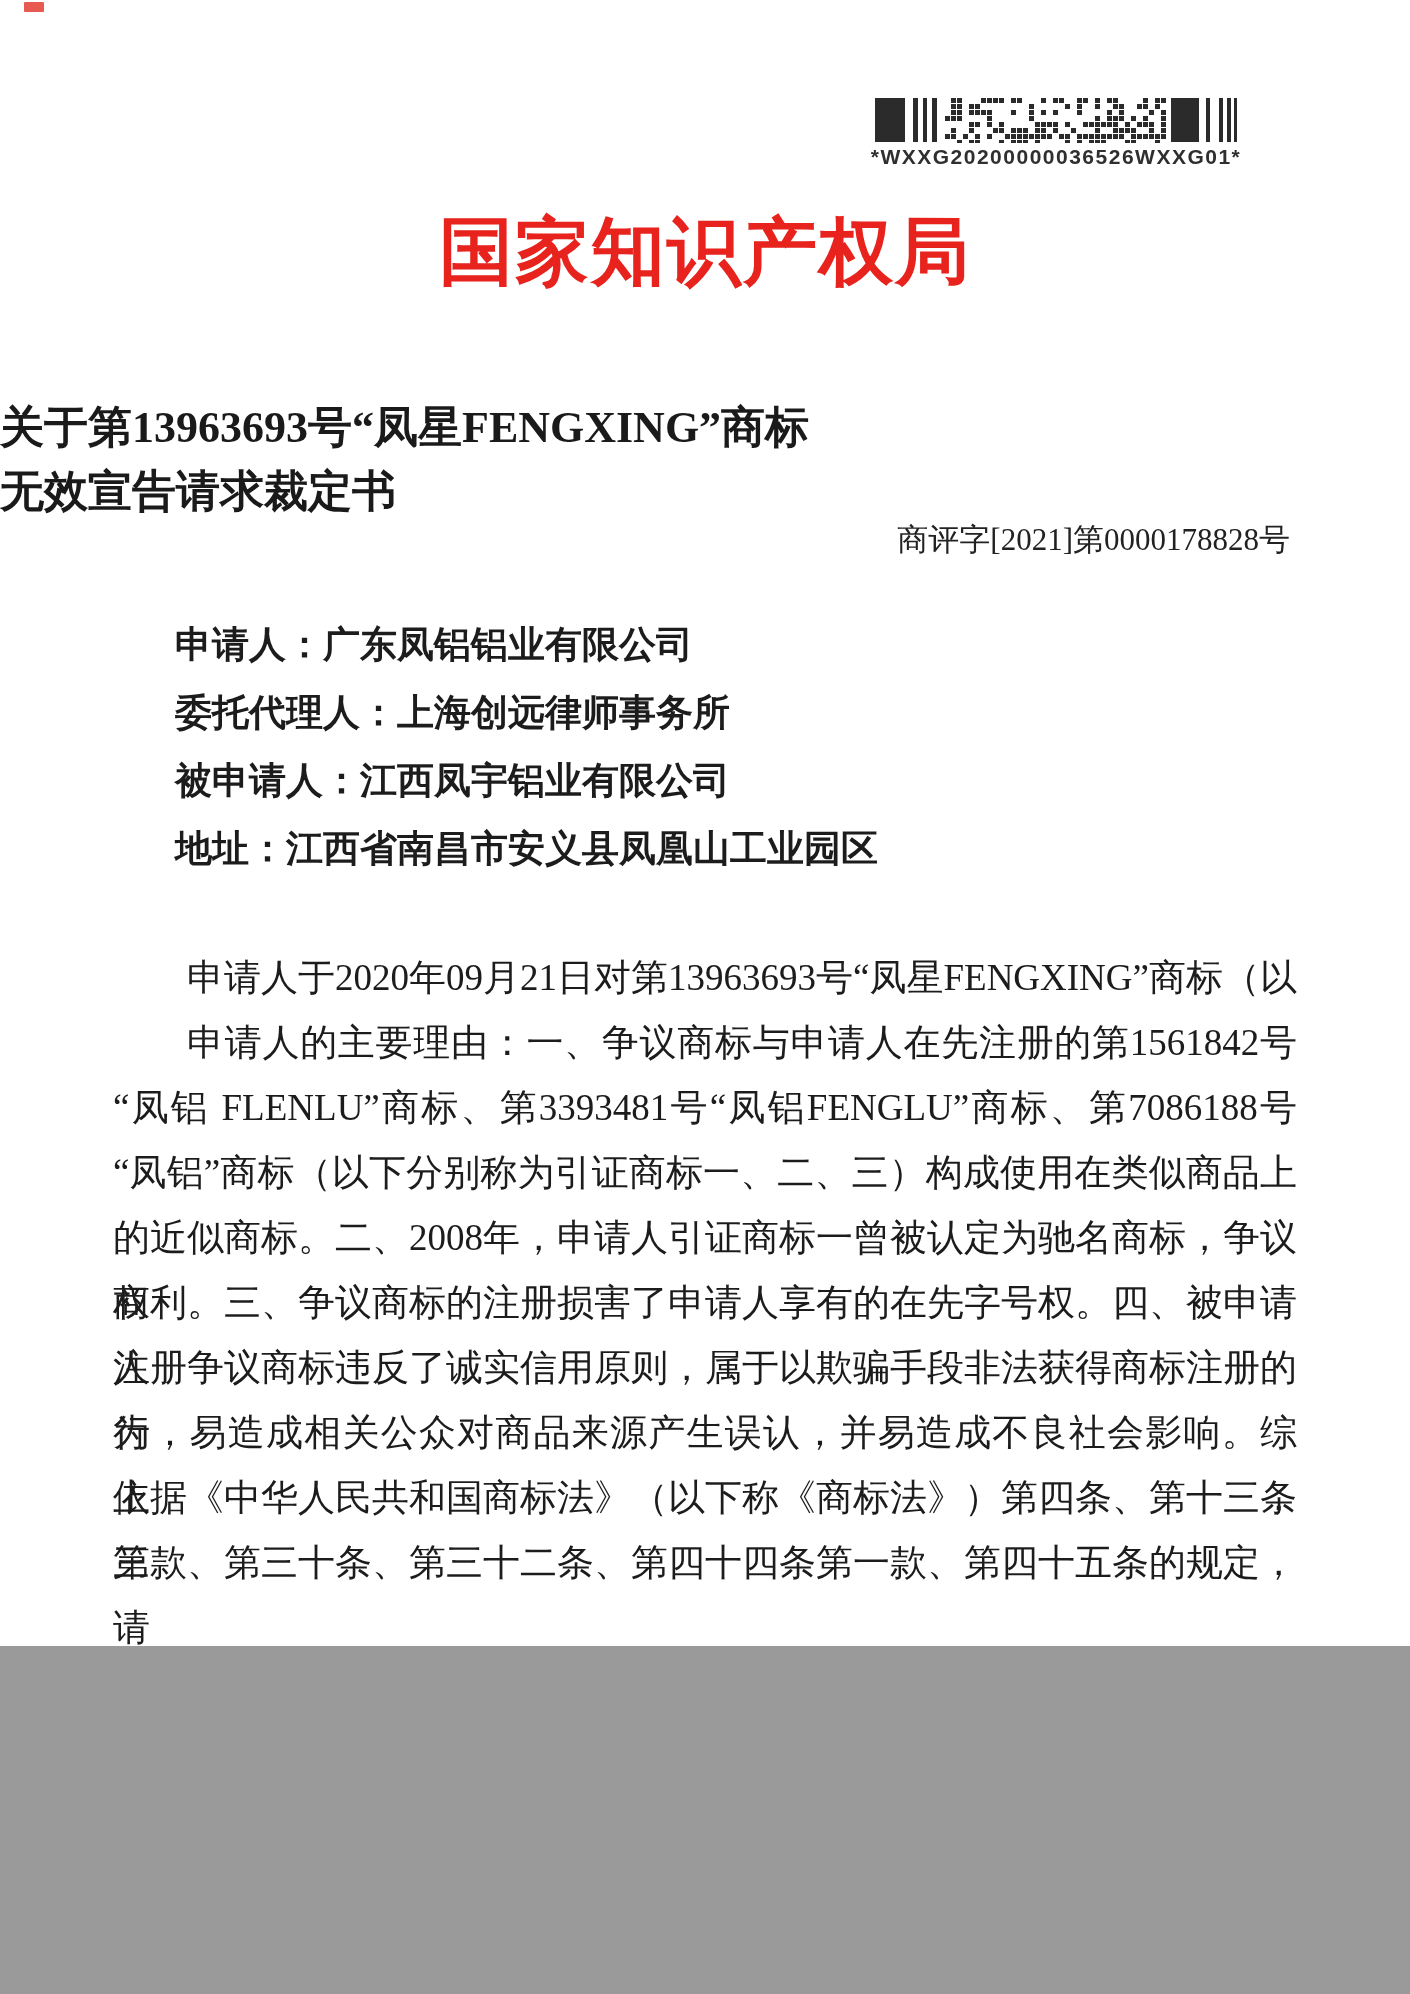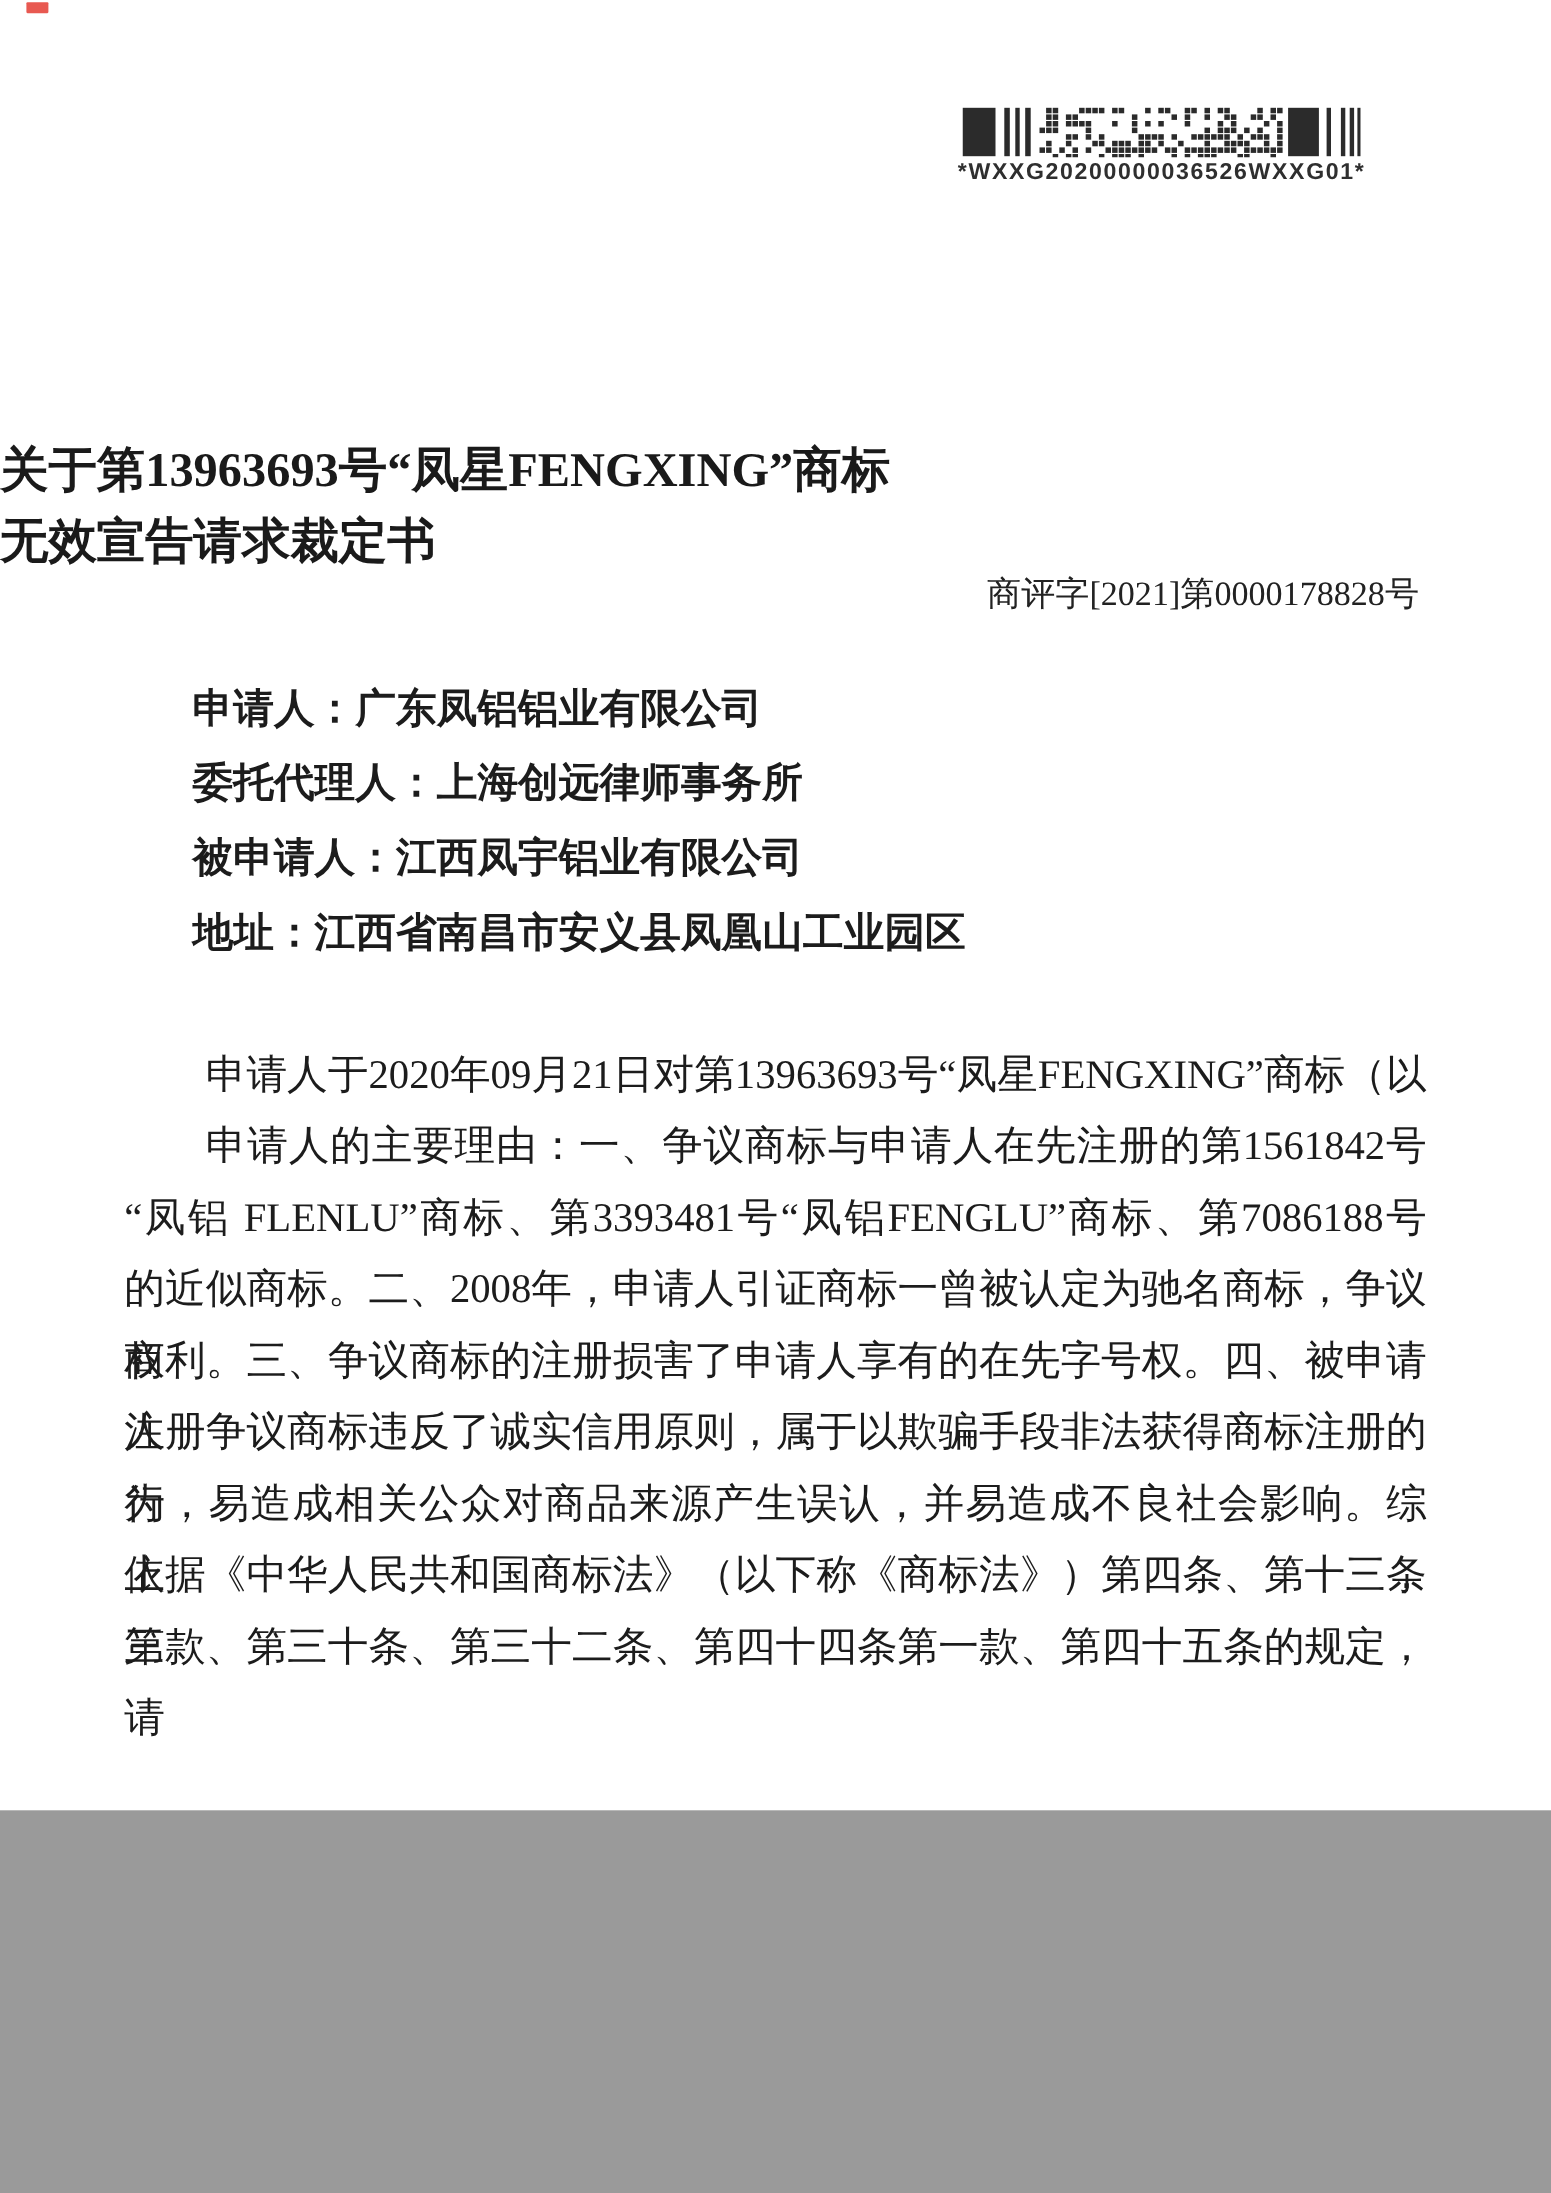--- a/index.html
+++ b/index.html
@@ -222,39 +222,41 @@
         <rect x="286" y="37" width="5" height="5" fill="#2b2b2b"></rect>
         <rect x="296" y="1" width="28" height="44" fill="#2b2b2b"></rect>
         <rect x="331" y="1" width="4" height="44" fill="#2b2b2b"></rect>
         <rect x="344" y="1" width="4" height="44" fill="#2b2b2b"></rect>
         <rect x="352" y="1" width="4" height="44" fill="#2b2b2b"></rect>
         <rect x="359" y="1" width="3" height="44" fill="#2b2b2b"></rect>
       </svg>
     <div class="barcode-text">*WXXG20200000036526WXXG01*</div>
   </div>
 
+  <div class="agency-title">国家知识产权局</div>
 
   <div class="doc-title">
     <div>关于第13963693号“凤星FENGXING”商标</div>
     <div>无效宣告请求裁定书</div>
   </div>
 
   <div class="ref-number">商评字[2021]第0000178828号</div>
 
   <div class="parties">
     <div class="party-line">申请人：广东凤铝铝业有限公司</div>
       <div class="party-line">委托代理人：上海创远律师事务所</div>
       <div class="party-line">被申请人：江西凤宇铝业有限公司</div>
       <div class="party-line">地址：江西省南昌市安义县凤凰山工业园区</div>
   </div>
 
   <div class="body-text">
     <div class="body-line indent stretch">申请人于2020年09月21日对第13963693号“凤星FENGXING”商标（以</div>
       <div class="body-line indent stretch">申请人的主要理由：一、争议商标与申请人在先注册的第1561842号</div>
       <div class="body-line stretch">“凤铝 FLENLU”商标、第3393481号“凤铝FENGLU”商标、第7086188号</div>
+      <div class="body-line stretch">“凤铝”商标（以下分别称为引证商标一、二、三）构成使用在类似商品上</div>
       <div class="body-line stretch">的近似商标。二、2008年，申请人引证商标一曾被认定为驰名商标，争议商</div>
       <div class="body-line stretch">权利。三、争议商标的注册损害了申请人享有的在先字号权。四、被申请人</div>
       <div class="body-line stretch">注册争议商标违反了诚实信用原则，属于以欺骗手段非法获得商标注册的行</div>
       <div class="body-line stretch">为，易造成相关公众对商品来源产生误认，并易造成不良社会影响。综上，</div>
       <div class="body-line stretch">依据《中华人民共和国商标法》（以下称《商标法》）第四条、第十三条第</div>
       <div class="body-line stretch">三款、第三十条、第三十二条、第四十四条第一款、第四十五条的规定，请</div>
   </div>
 
   <div class="page-number">3/5</div>
 

